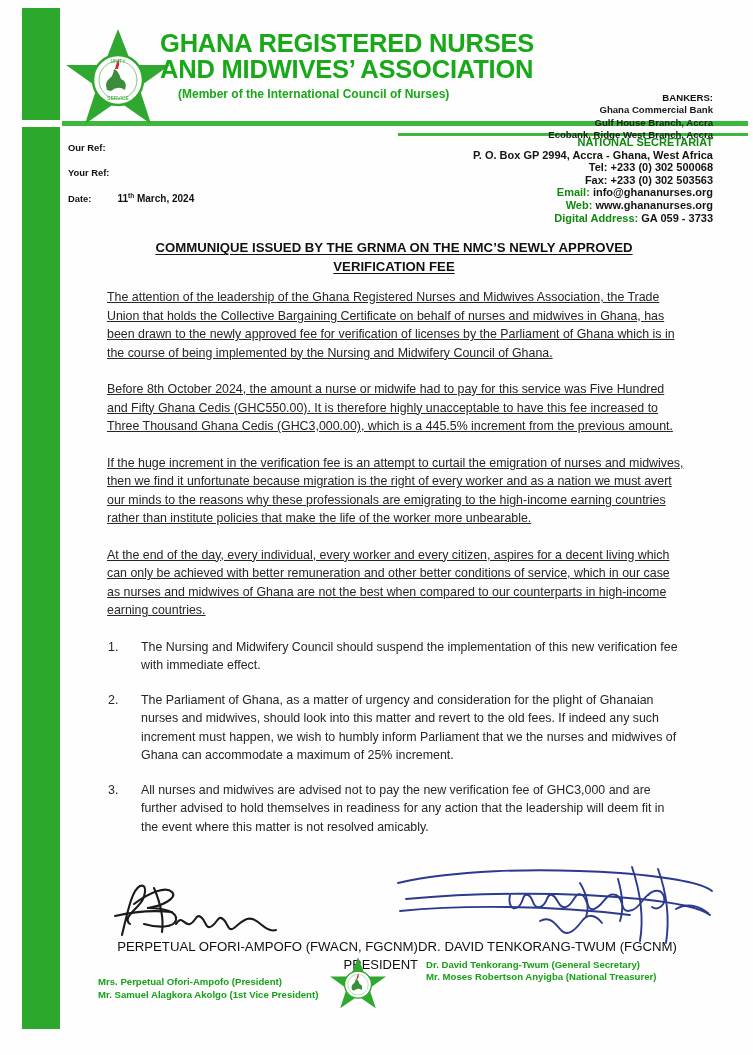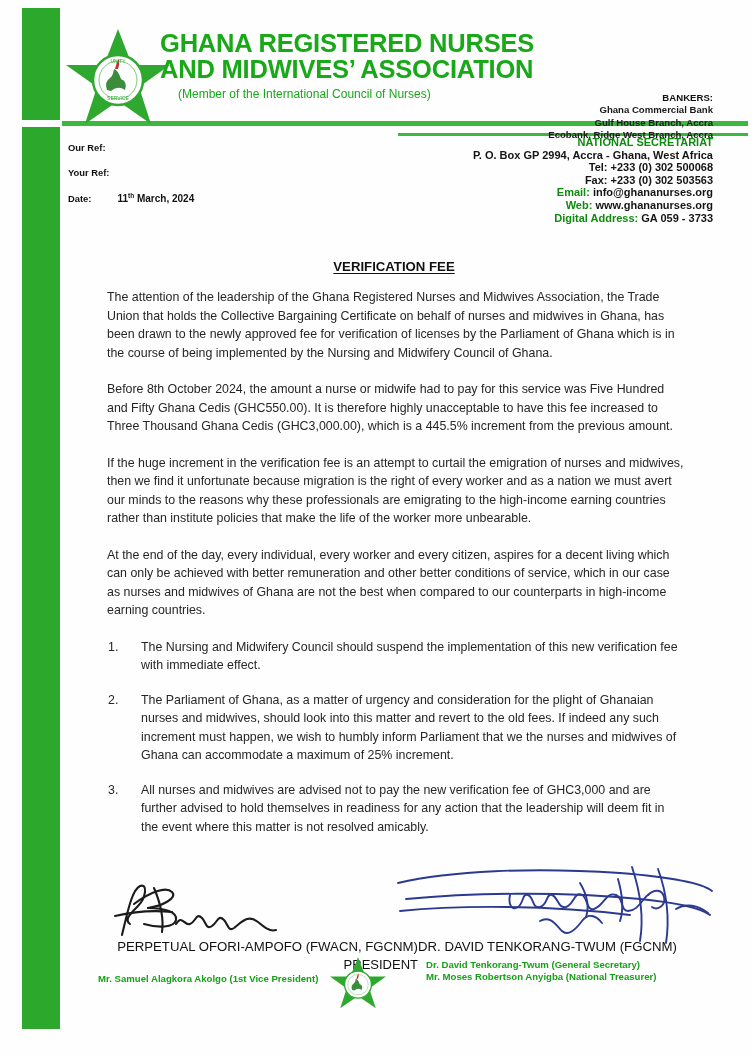--- a/index.html
+++ b/index.html
@@ -69,21 +69,21 @@
   }
   .org-line {
     font-weight: bold;
     font-size: 25.5px;
     line-height: 26px;
     color: #18a818;
     letter-spacing: -0.2px;
     white-space: nowrap;
   }
   .org-sub {
-    font-weight: normal;
+    font-weight: bold;
     font-size: 12px;
     color: #18a818;
     margin-top: 5px;
     margin-left: 18px;
   }
 
   
   .bankers {
     position: absolute;
     right: 40px; top: 76px;
@@ -140,21 +140,21 @@
   
   .body-wrap {
     position: absolute;
     left: 107px; top: 288px;
     width: 578px;
     font-size: 12.4px;
     line-height: 18.5px;
     color: #262626;
     text-align: left;
   }
-  .para { margin: 0 0 18px 0; }
+  .para { margin: 0 0 18px 0; text-decoration: underline; }
   .para:last-child { margin-bottom: 0; }
 
   ol.claims {
     margin: 1px;
     padding: 0;
     list-style: none;
     counter-reset: claim;
   }
   ol.claims li {
     position: relative;
@@ -272,21 +272,21 @@
     <div class="row">
       <span>Your Ref:</span>
       <span class="rv"></span>
     </div>
     <div class="row">
       <span>Date:</span><span class="rv"><span>11</span><sup>th</sup><span> March, 2024</span></span>
     </div>
   </div>
 
   <div class="doc-title">
-    <br>
+    <span>COMMUNIQUE ISSUED BY THE GRNMA ON THE NMC’S NEWLY APPROVED</span><br>
     <span>VERIFICATION FEE</span>
   </div>
 
   <div class="body-wrap">
     <p class="para">The attention of the leadership of the Ghana Registered Nurses and Midwives Association, the Trade Union that holds the Collective Bargaining Certificate on behalf of nurses and midwives in Ghana, has been drawn to the newly approved fee for verification of licenses by the Parliament of Ghana which is in the course of being implemented by the Nursing and Midwifery Council of Ghana.</p>
     <p class="para">Before 8th October 2024, the amount a nurse or midwife had to pay for this service was Five Hundred and Fifty Ghana Cedis (GHC550.00). It is therefore highly unacceptable to have this fee increased to Three Thousand Ghana Cedis (GHC3,000.00), which is a 445.5% increment from the previous amount.</p>
     <p class="para">If the huge increment in the verification fee is an attempt to curtail the emigration of nurses and midwives, then we find it unfortunate because migration is the right of every worker and as a nation we must avert our minds to the reasons why these professionals are emigrating to the high-income earning countries rather than institute policies that make the life of the worker more unbearable.</p>
     <p class="para">At the end of the day, every individual, every worker and every citizen, aspires for a decent living which can only be achieved with better remuneration and other better conditions of service, which in our case as nurses and midwives of Ghana are not the best when compared to our counterparts in high-income earning countries.</p>
     <ol class="claims">
       <li>The Nursing and Midwifery Council should suspend the implementation of this new verification fee with immediate effect.</li>
@@ -323,20 +323,21 @@
       <path d="M242 2 C250 26 254 52 250 76"></path>
       <path d="M268 4 C276 26 280 52 276 78"></path>
       <path d="M150 56 C160 50 166 60 172 66 C178 72 186 64 192 56 C198 48 206 50 212 58"></path>
       <path d="M286 44 C296 38 308 40 318 48"></path>
     </g>
   </svg>
 
   <div class="sig-left">
     <div class="sig-name">PERPETUAL OFORI-AMPOFO (FWACN, FGCNM)</div>
     <div class="sig-role">PRESIDENT</div>
+    <div class="sig-sub">Mrs. Perpetual Ofori-Ampofo (President)</div>
     <div class="sig-sub" style="margin-top:0">Mr. Samuel Alagkora Akolgo (1st Vice President)</div>
   </div>
 
   <div class="sig-right">
     <div class="sig-name">DR. DAVID TENKORANG-TWUM (FGCNM)</div>
     <div class="sig-sub">Dr. David Tenkorang-Twum (General Secretary)</div>
     <div class="sig-sub" style="margin-top:0">Mr. Moses Robertson Anyigba (National Treasurer)</div>
   </div>
 
   <svg class="logo logo-bottom" viewBox="0 0 104 100">

